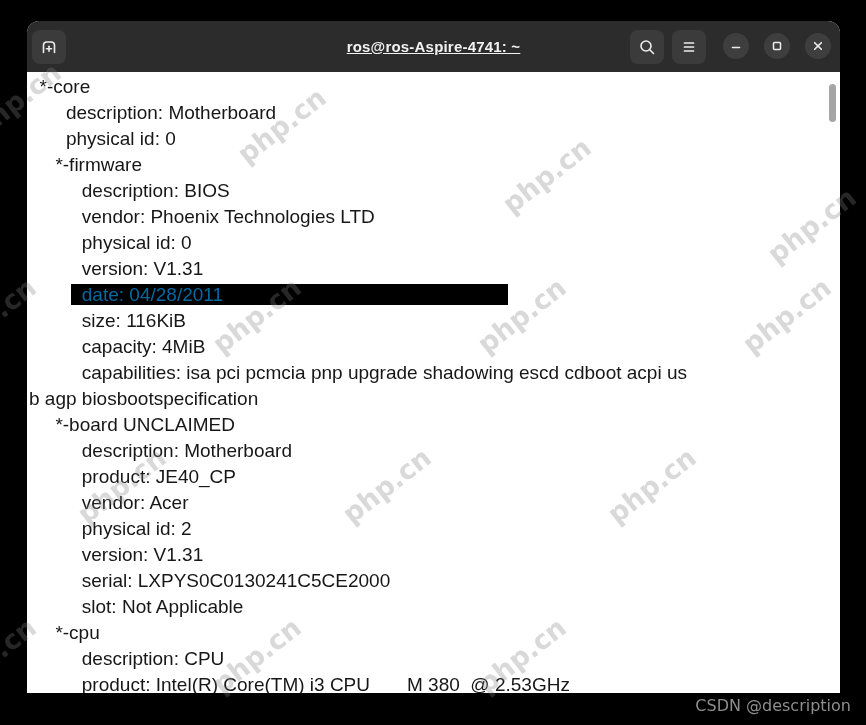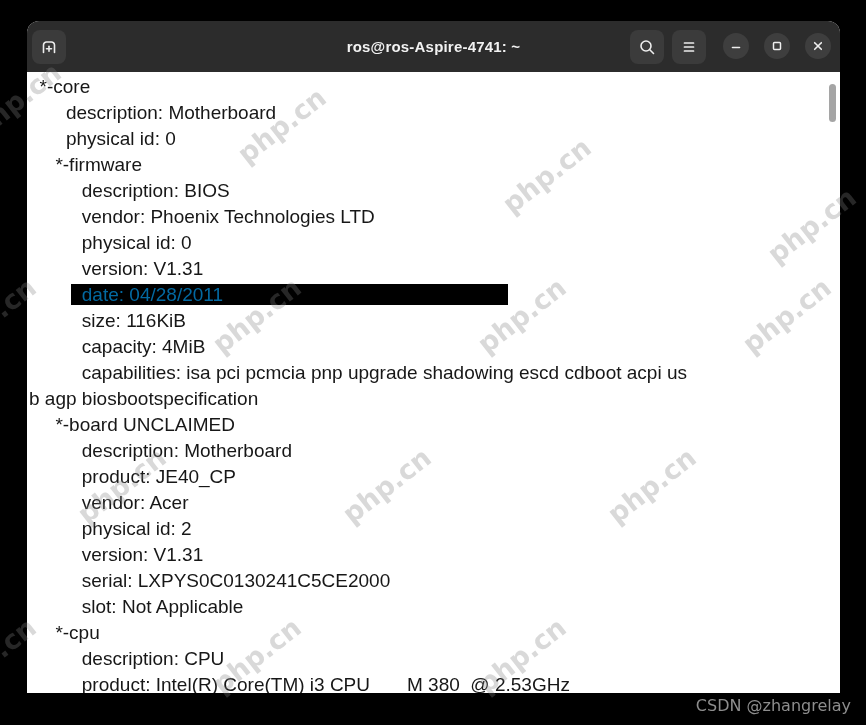--- a/index.html
+++ b/index.html
@@ -7,21 +7,21 @@
        font-family:"Liberation Sans",sans-serif;}
 
   
   .window{position:absolute;left:27px;top:21px;width:813px;height:672px;
           border-radius:12px 12px 0 0;overflow:hidden;background:#fff;}
 
   
   .titlebar{position:relative;height:51px;background:#2c2c2c;}
   .titlebar .title{position:absolute;left:0;right:0;top:0;height:51px;
           line-height:51px;text-align:center;color:#f2f2f2;
-          font-size:15px;font-weight:bold;letter-spacing:.2px;}
+          font-size:15px;font-weight:bold;letter-spacing:.2px;text-decoration:underline;}
   .sq-btn{position:absolute;top:9px;width:34px;height:34px;border-radius:8px;
           background:#3b3b3b;border:none;display:flex;align-items:center;
           justify-content:center;cursor:pointer;padding:0;}
   .circle-btn{position:absolute;top:33px;width:26px;height:26px;border-radius:50%;
           background:#3e3e3e;border:none;display:flex;align-items:center;
           justify-content:center;cursor:pointer;padding:0;}
   .circle-btn{top:12px;}
   .btn-newtab{left:5px;top:9px;}
   .btn-search{left:603px;}
   .btn-menu{left:645px;}
@@ -132,13 +132,13 @@
   <span class="wm" style="left:470px;top:300px">php.cn</span>
   <span class="wm" style="left:735px;top:300px">php.cn</span>
   <span class="wm" style="left:70px;top:470px">php.cn</span>
   <span class="wm" style="left:335px;top:470px">php.cn</span>
   <span class="wm" style="left:600px;top:470px">php.cn</span>
   <span class="wm" style="left:-60px;top:640px">php.cn</span>
   <span class="wm" style="left:205px;top:640px">php.cn</span>
   <span class="wm" style="left:470px;top:640px">php.cn</span>
 </div>
 
-<div class="credit">CSDN @zhangrelay</div>
+<div class="credit">CSDN @description</div>
 
 </body></html>

